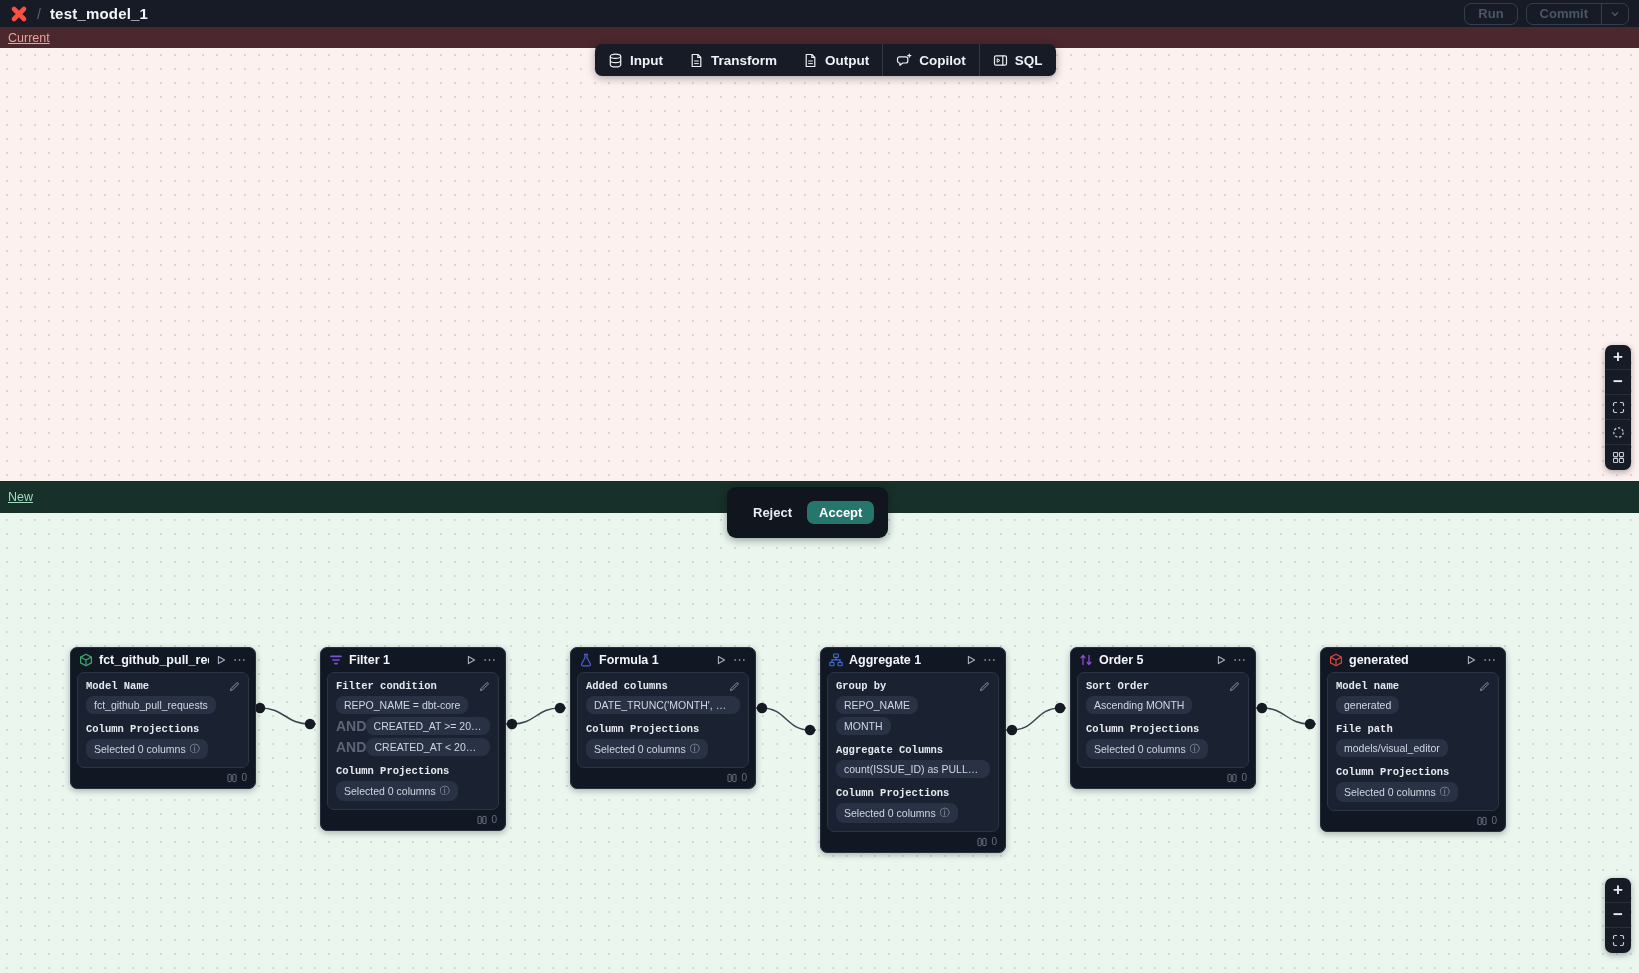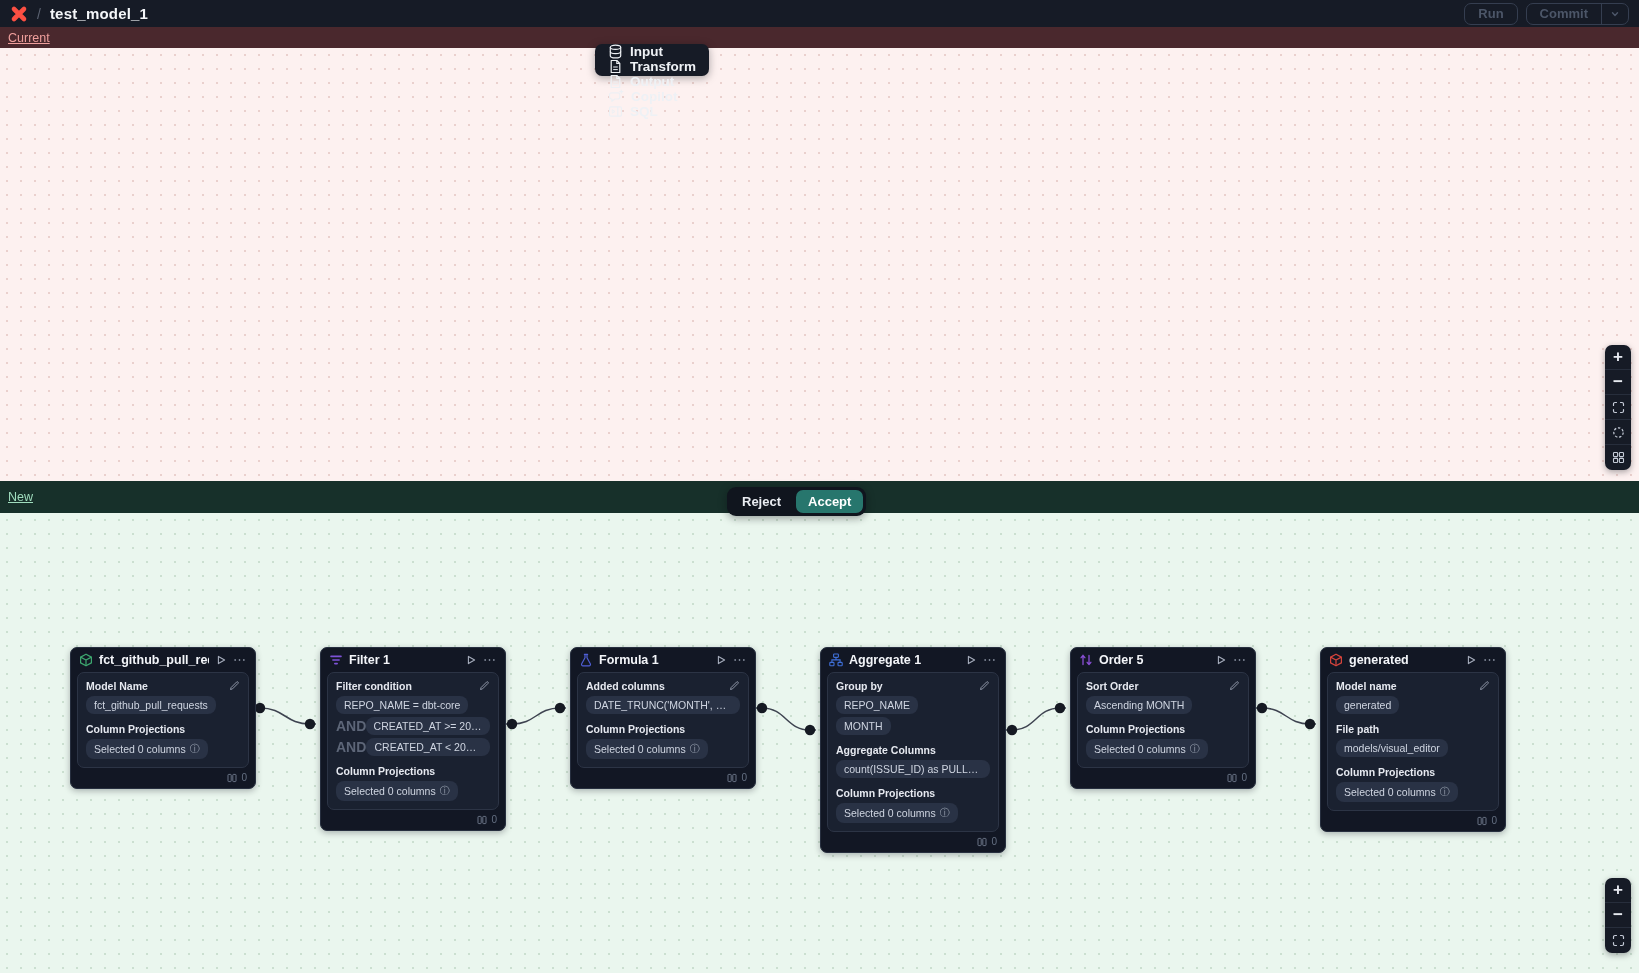--- a/index.html
+++ b/index.html
@@ -24,28 +24,28 @@
   
   .pane { position:relative; width:1639px; }
   .pane-current { height:433px; background-color:#fdf1f0;
     background-image:radial-gradient(#ead0cd 1px, transparent 1.3px); background-size:14px 14px; }
   .pane-new { height:472px; background-color:#eaf6ee;
     background-image:radial-gradient(#cbdfd0 1px, transparent 1.3px); background-size:14px 14px; }
 
   
   .canvas-toolbar { position:absolute; left:595px; top:44px; z-index:20; height:32px;
     background:#161b26; border-radius:7px; display:flex; align-items:stretch;
-    box-shadow:0 2px 8px rgba(10,12,18,.35);flex-direction:column; }
+    box-shadow:0 2px 8px rgba(10,12,18,.35); }
   .tb-item { display:flex; align-items:center; gap:7px; padding:0 13px; background:transparent;
     border:none; color:#eef1f5; font-family:inherit; font-size:13.5px; font-weight:600; cursor:pointer; }
   .tb-sep { width:1px; background:#323a4a; margin:0; }
 
   
   .review-box { position:absolute; left:727px; top:487px; z-index:30; display:flex; align-items:flex-end;
-    gap:3px; background:#10151e; border-radius:9px; padding:3px; box-shadow:0 2px 8px rgba(10,12,18,.4); }
+    gap:3px; background:#10151e; border-radius:9px; padding:14px; box-shadow:0 2px 8px rgba(10,12,18,.4); }
   .review-reject { background:transparent; border:none; color:#e9ecf1; font-family:inherit;
     font-size:13px; font-weight:600; padding:4px 12px; cursor:pointer; }
   .review-accept { border:none; border-radius:7px; color:#fff; font-family:inherit;
     font-size:13px; font-weight:700; padding:4px 12px; cursor:pointer; }
 
   
   .ctrl-box { position:absolute; right:8px; z-index:20; width:26px; background:#161b26;
     border-radius:7px; display:flex; flex-direction:column; overflow:hidden;
     box-shadow:0 2px 6px rgba(10,12,18,.35); }
   .ctrl-box.for-current { top:345px; }
@@ -60,21 +60,21 @@
   .node { position:absolute; width:186px; background:#121724; border:1px solid #272f3f;
     border-radius:7px; box-shadow:0 2px 6px rgba(15,20,30,.3); }
   .node-header { display:flex; align-items:center; gap:6px; padding:5px 8px; }
   .node-title { flex:1; color:#f3f5f9; font-size:12.5px; font-weight:600; white-space:nowrap;
     overflow:hidden; }
   .node-dots { color:#9aa3b2; font-size:13px; letter-spacing:1px; line-height:8px; cursor:pointer; }
   .node-play { display:flex; cursor:pointer; }
   .node-body { margin:0 6px; background:#1a2130; border:1px solid #2c3445; border-radius:7px;
     padding:7px 8px 8px; }
   .section + .section { margin-top:9px; }
-  .sec-label-row { display:flex; align-items:flex-start; justify-content:space-between; margin-bottom:4px; }
+  .sec-label-row { display:flex; align-items:center; justify-content:space-between; margin-bottom:4px;font-family:Liberation Mono, monospace; }
   .sec-label { color:#e6e9f0; font-size:10.5px; font-weight:700; }
   .sec-row { display:flex; align-items:center; gap:6px; margin-top:3px; }
   .sec-row:first-of-type { margin-top:0; }
   .and-prefix { color:#5d6678; font-size:14px; font-weight:600; min-width:23px; }
   .pill { display:inline-flex; align-items:center; gap:4px; background:#293245; border-radius:8px;
     padding:3px 8px; color:#cfd5e1; font-size:10.5px; max-width:100%; overflow:hidden;
     white-space:nowrap; text-overflow:ellipsis; cursor:pointer; }
   .pill .pill-text { overflow:hidden; text-overflow:ellipsis; white-space:nowrap; }
   .pill .info { color:#9aa3b2; font-size:10px; flex:none; }
   .node-footer { display:flex; justify-content:flex-end; align-items:center; gap:4px;

